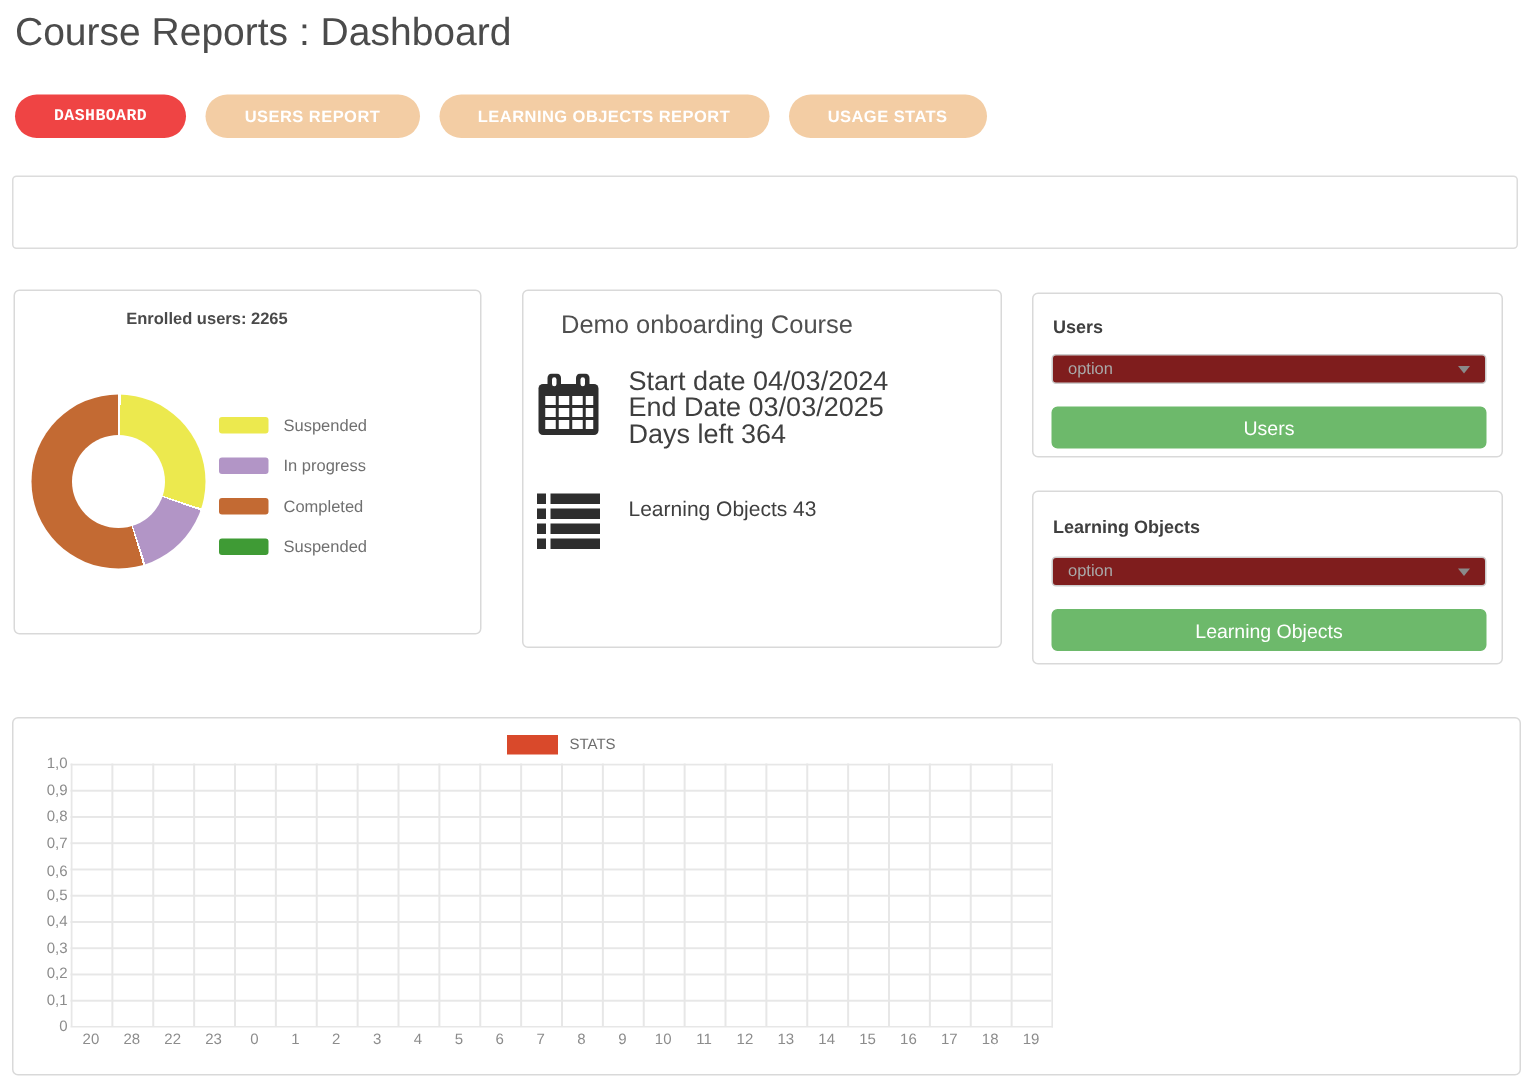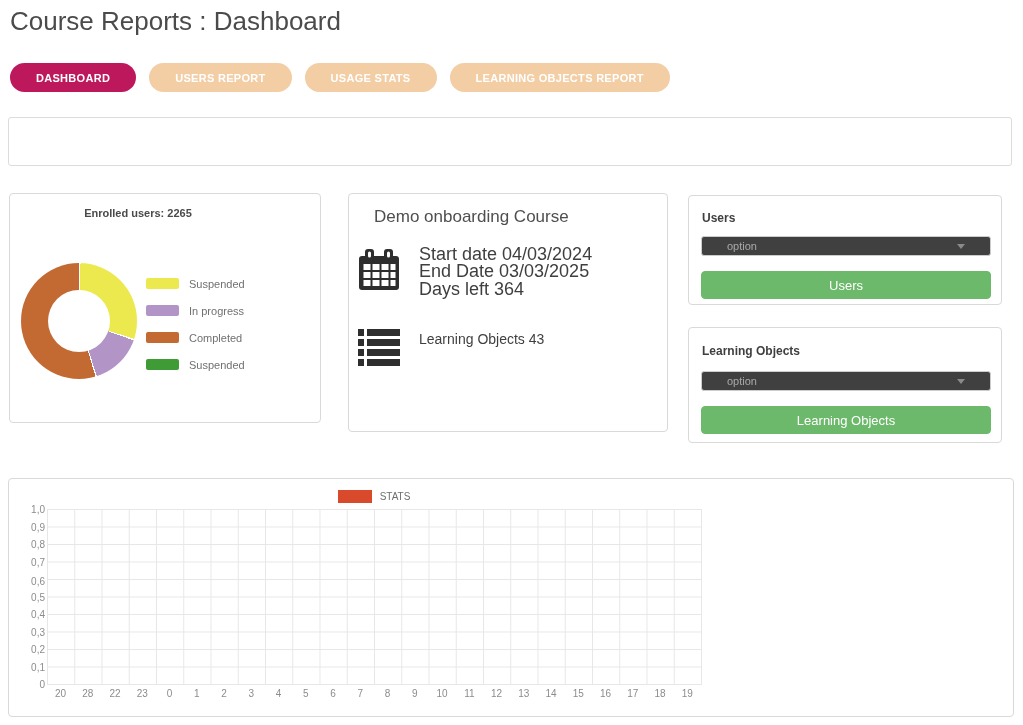--- a/index.html
+++ b/index.html
@@ -7,21 +7,21 @@
     width:1023px;height:725px;position:relative;background:#fff;
     font-family:"Liberation Sans", sans-serif;overflow:hidden;
   }
   .panel{position:absolute;background:#fff;border:1px solid #d9d9d9;border-radius:4px;box-sizing:border-box;}
 
   
   #page-title{position:absolute;left:10px;top:6px;font-size:26px;color:#4b4b4b;font-weight:400;}
   #tabs{position:absolute;left:10px;top:63px;display:flex;gap:13px;}
   .tab{height:29px;border-radius:15px;padding:0 26px;display:flex;align-items:center;justify-content:center;
        color:#fff;font-weight:700;font-size:11px;letter-spacing:.3px;background:#f3cda4;cursor:pointer;white-space:nowrap;}
-  .tab.active{background:#be185d;}
+  .tab.active{background:#ef4444;font-family:Liberation Mono, monospace;}
 
   #notice-bar{position:absolute;left:8px;top:117px;width:1004px;height:49px;border:1px solid #dcdcdc;border-radius:3px;box-sizing:border-box;background:#fff;}
 
   
   #enrollment-panel{left:9px;top:193px;width:312px;height:230px;}
   #enrollment-title{position:absolute;left:8px;top:13px;width:240px;text-align:center;font-size:11px;font-weight:700;color:#4a4a4a;}
   #donut{position:absolute;left:11px;top:69px;width:116px;height:116px;border-radius:50%;}
   #donut::after{content:"";position:absolute;left:27px;top:27px;width:62px;height:62px;border-radius:50%;background:#fff;}
   #donut-legend{position:absolute;left:136px;top:84px;}
   .legend-item{display:flex;align-items:center;margin-bottom:16px;height:11px;}
@@ -35,21 +35,21 @@
   #calendar-icon{top:55px;}
   #list-icon{top:134px;}
   #course-dates{position:absolute;left:70px;top:52px;font-size:18px;color:#3f3f3f;line-height:17.4px;}
   #course-lo{position:absolute;left:70px;top:137px;font-size:14px;color:#3f3f3f;}
 
   
   #users-panel{left:688px;top:195px;width:314px;height:110px;}
   #lo-panel{left:688px;top:327px;width:314px;height:116px;}
   .side-label{position:absolute;left:13px;font-size:12px;font-weight:700;color:#3f3f3f;}
   .fake-select{position:absolute;left:12px;width:290px;height:20px;border:1px solid #ccc;border-radius:3px;
-       box-sizing:border-box;display:flex;align-items:center;padding:0 25px;font-size:11px;color:#a9a9a9;cursor:pointer;background:#404040;justify-content:space-between;}
+       box-sizing:border-box;display:flex;align-items:center;padding:0 10px;font-size:11px;color:#a9a9a9;cursor:pointer;background:#7f1d1d;justify-content:space-between;}
   .fake-select .caret{margin-left:auto;width:0;height:0;border-left:4px solid transparent;border-right:4px solid transparent;border-top:5px solid #8a8a8a;}
   .btn{box-sizing:border-box;display:flex;align-items:center;justify-content:center;border-radius:4px;font-size:13px;cursor:pointer;}
   .btn-green{background:#6db96b;color:#fff;border:1px solid #6db96b;}
   .btn-white{background:#fff;color:#555;border:1px solid #ccc;}
   .side-btn{position:absolute;left:12px;width:290px;height:28px;}
 
   
   #stats-panel{left:8px;top:478px;width:1006px;height:239px;}
   #stats-legend{position:absolute;left:38px;top:11px;width:654px;display:flex;align-items:center;justify-content:center;gap:8px;}
   #stats-swatch{width:34px;height:13px;}
@@ -66,22 +66,22 @@
   #stats-buttons .btn{width:233px;height:27px;margin-bottom:8px;}
 </style>
 </head>
 <body>
 
 <div id="page-title">Course Reports : Dashboard</div>
 
 <div id="tabs">
   <div class="tab active">DASHBOARD</div>
   <div class="tab">USERS REPORT</div>
+  <div class="tab">LEARNING OBJECTS REPORT</div>
   <div class="tab">USAGE STATS</div>
-  <div class="tab">LEARNING OBJECTS REPORT</div>
 </div>
 
 <div id="notice-bar"></div>
 
 <div class="panel" id="enrollment-panel">
   <div id="enrollment-title">Enrolled users: 2265</div>
   <div id="donut" style="background: conic-gradient(rgb(255, 255, 255) 0deg, rgb(255, 255, 255) 1.5deg, rgb(236, 233, 78) 1.5deg, rgb(236, 233, 78) 108deg, rgb(255, 255, 255) 108deg, rgb(255, 255, 255) 109.5deg, rgb(178, 149, 198) 109.5deg, rgb(178, 149, 198) 162deg, rgb(255, 255, 255) 162deg, rgb(255, 255, 255) 163.5deg, rgb(195, 106, 51) 163.5deg, rgb(195, 106, 51) 360deg);"></div>
   <div id="donut-legend">
       <div class="legend-item">
         <span class="legend-swatch" style="background: rgb(236, 233, 78);"></span>

